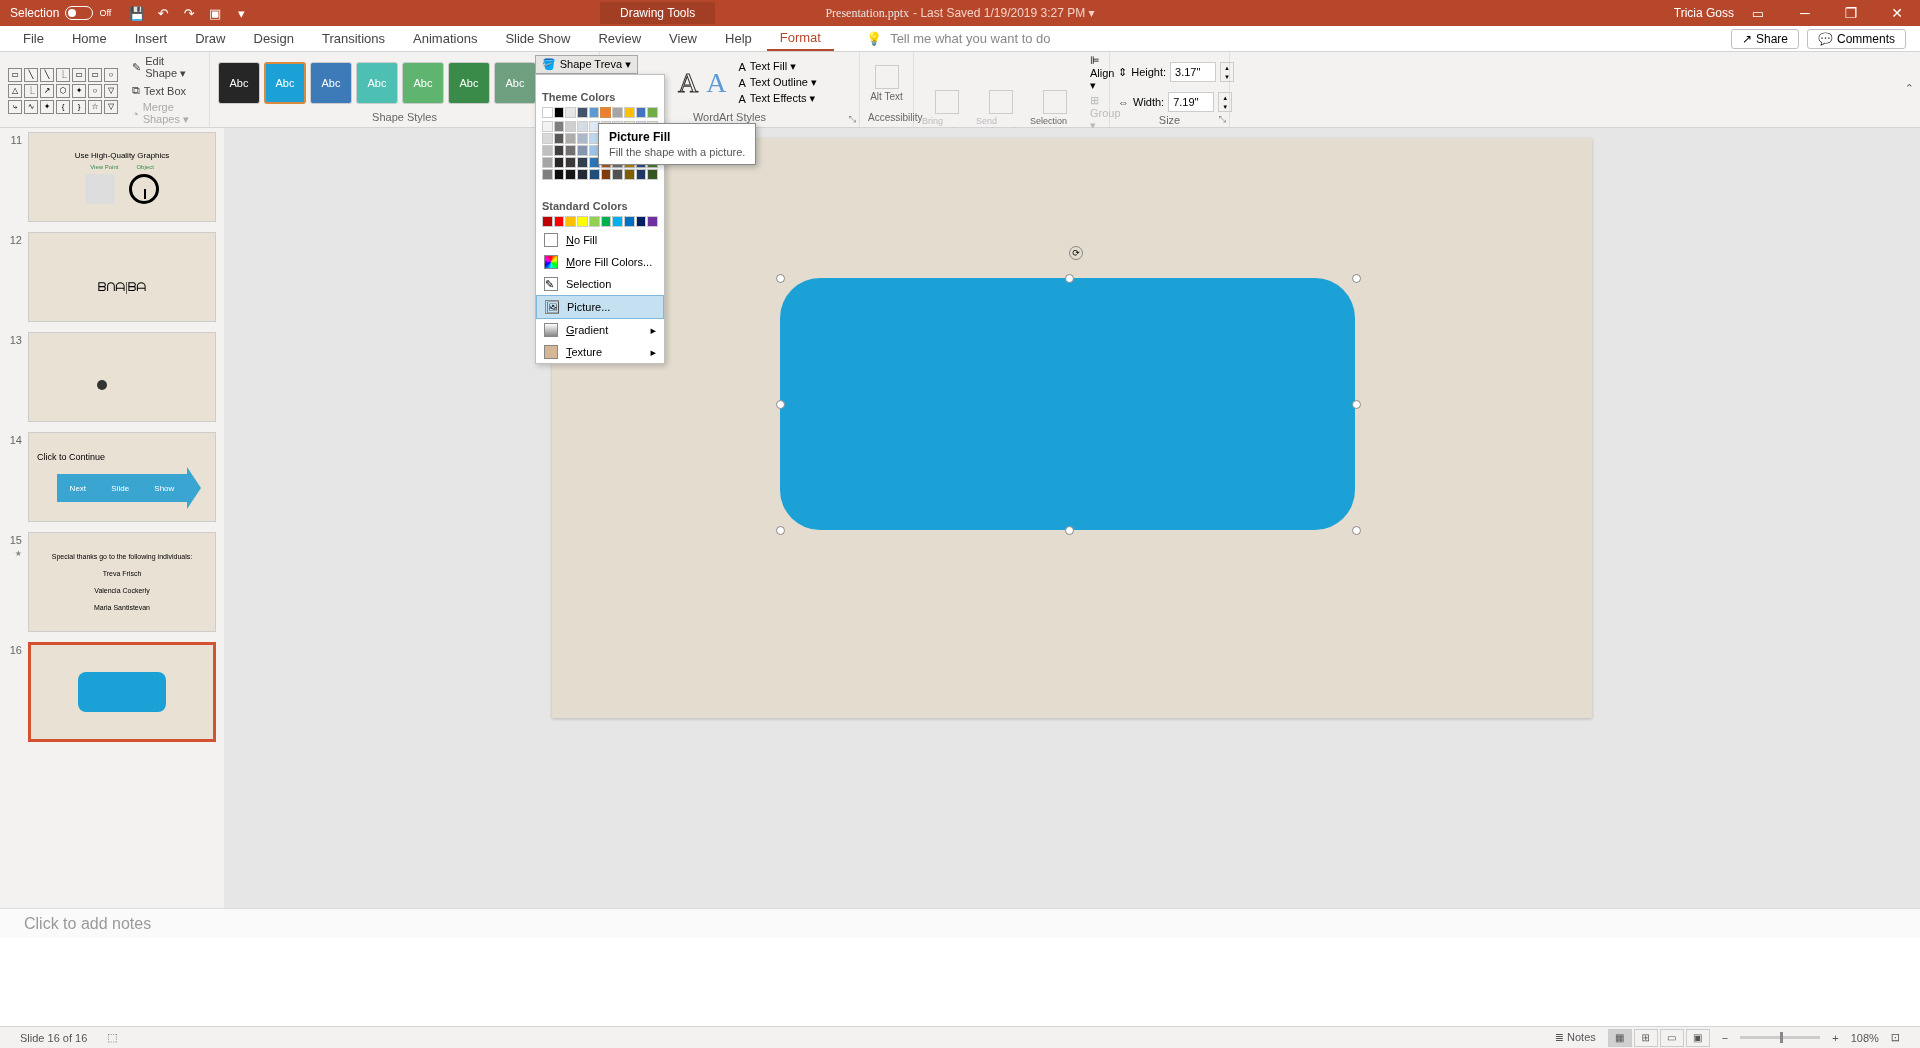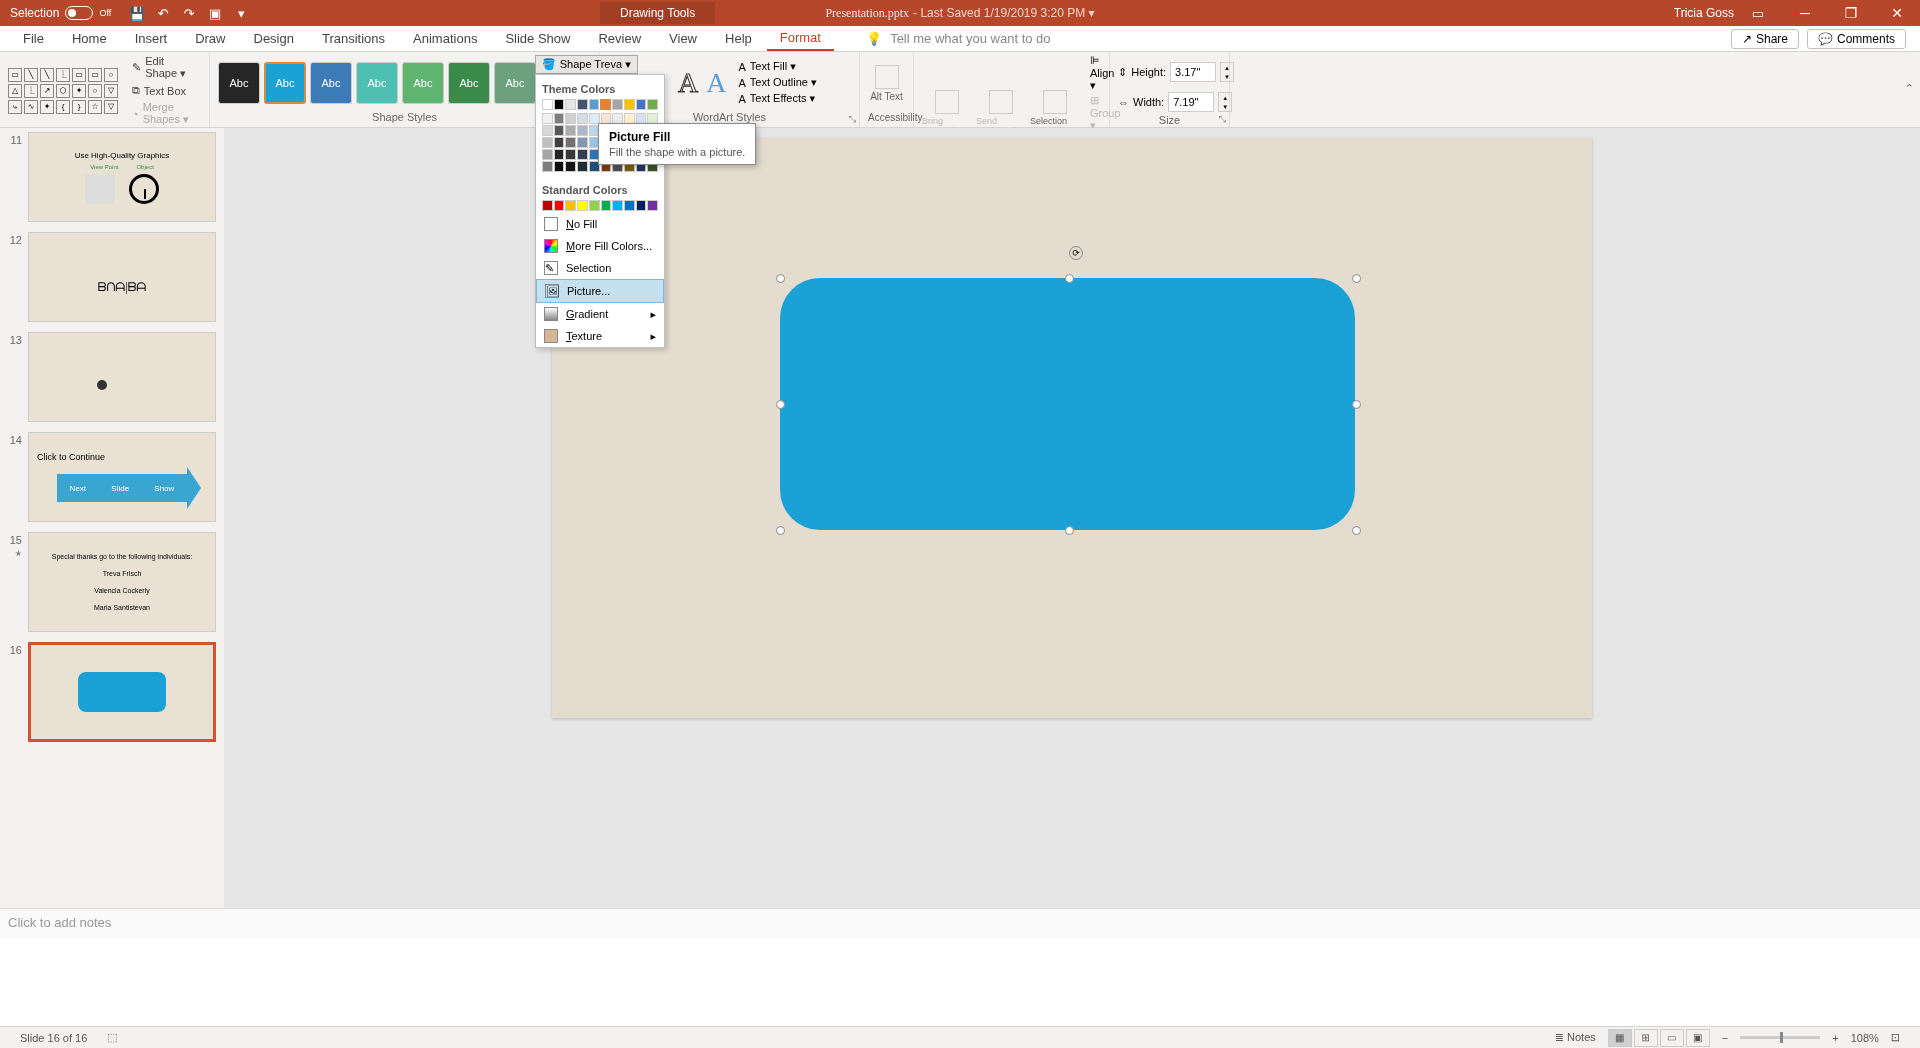--- a/index.html
+++ b/index.html
@@ -61,21 +61,21 @@
 .size-row { display: flex; gap: 4px; align-items: center; font-size: 11px; margin: 2px 0; }
 .size-input { width: 46px; height: 20px; border: 1px solid #ccc; padding: 0 4px; font-size: 11px; }
 .size-spinner { display: flex; flex-direction: column; border: 1px solid #ccc; }
 .spin-btn { width: 12px; height: 9px; font-size: 6px; display: flex; align-items: center; justify-content: center; }
 
 .dialog-launcher { position: absolute; bottom: 2px; right: 3px; font-size: 9px; color: #666; }
 
 
 .shape-fill-btn { position: absolute; left: 535px; top: 3px; border: 1px solid #a8a8a8; background: #e8e6e3; padding: 2px 6px; font-size: 11px; display: flex; gap: 4px; align-items: center; z-index: 100; }
 .fill-dd { position: absolute; left: 535px; top: 22px; width: 130px; background: #fff; border: 1px solid #c0c0c0; box-shadow: 2px 2px 6px rgba(0,0,0,0.2); z-index: 100; font-size: 11px; }
-.fill-dd-section { padding: 8px 6px 2px; font-weight: bold; color: #555; }
+.fill-dd-section { padding: 16px 6px 2px; font-weight: bold; color: #555; }
 .color-row { display: flex; gap: 1px; padding: 2px 6px; }
 .color-cell { width: 11px; height: 11px; border: 1px solid #ccc; }
 .color-cell.selected { border: 2px solid #d88a3f; }
 .color-grid { padding: 0 6px 4px; }
 .color-grid-row { display: flex; gap: 1px; margin-top: 1px; }
 .fill-dd-item { display: flex; gap: 8px; align-items: center; padding: 4px 8px; }
 .fill-dd-item:hover, .fill-dd-item.hover { background: #c5e0f0; }
 .fill-dd-item.hover { border: 1px solid #7fb8db; }
 .fill-icon { width: 14px; height: 14px; border: 1px solid #888; }
 
@@ -93,21 +93,21 @@
 .thumb-slide { flex: 1; height: 90px; background: #e8e1d4; border: 1px solid #ccc; position: relative; font-size: 7px; display: flex; flex-direction: column; align-items: center; justify-content: center; }
 .thumb-slide.selected { border: 3px solid #d35230; }
 .thumb-slide.tall { height: 100px; }
 
 .slide-area { flex: 1; background: #e6e6e6; display: flex; justify-content: center; padding-top: 10px; position: relative; }
 .slide-canvas { width: 1040px; height: 580px; background: #e3dccf; position: relative; box-shadow: 0 1px 3px rgba(0,0,0,0.2); }
 .rounded-rect { position: absolute; left: 228px; top: 140px; width: 575px; height: 252px; background: #1ba1d6; border-radius: 40px; }
 .sel-handle { position: absolute; width: 9px; height: 9px; background: #fff; border: 1px solid #888; border-radius: 50%; }
 .rotate-handle { position: absolute; left: 517px; top: 108px; width: 14px; height: 14px; border: 1px solid #888; border-radius: 50%; display: flex; align-items: center; justify-content: center; font-size: 9px; }
 
-.notes-area { height: 30px; background: #fafafa; border-top: 1px solid #ddd; padding: 6px 8px; font-size: 13px; color: #999; }
+.notes-area { height: 30px; background: #fafafa; border-top: 1px solid #ddd; padding: 6px 24px; font-size: 16px; color: #999; }
 
 
 .status-bar { position: absolute; bottom: 0; left: 0; right: 0; height: 22px; background: #f3f2f1; border-top: 1px solid #d4d4d4; display: flex; align-items: center; font-size: 11px; color: #555; padding: 0 20px; }
 .status-right { margin-left: auto; display: flex; gap: 12px; align-items: center; }
 .view-btns { display: flex; gap: 2px; }
 .view-btn { width: 24px; height: 18px; border: 1px solid #ccc; display: flex; align-items: center; justify-content: center; font-size: 10px; }
 .view-btn.active { background: #d0d0d0; }
 .zoom-slider { width: 80px; height: 3px; background: #ccc; position: relative; }
 .zoom-slider::after { content: ''; position: absolute; left: 50%; top: -4px; width: 3px; height: 11px; background: #888; }
 
@@ -131,21 +131,21 @@
   </div>
   <div class="qat">
     <span class="qat-icon">💾</span>
     <span class="qat-icon">↶</span>
     <span class="qat-icon">↷</span>
     <span class="qat-icon">▣</span>
     <span class="qat-icon">▾</span>
   </div>
   <div class="title-center">
     <span class="doc-title">Presentation.pptx</span>
-    <span class="doc-saved">- Last Saved 1/19/2019 3:20 PM ▾</span>
+    <span class="doc-saved">- Last Saved 1/19/2019 3:27 PM ▾</span>
   </div>
   <div class="drawing-tools">Drawing Tools</div>
   <div class="title-right">
     <span class="user-name">Tricia Goss</span>
     <span class="qat-icon">▭</span>
     <div class="win-btns">
       <span class="win-btn">─</span>
       <span class="win-btn">❐</span>
       <span class="win-btn">✕</span>
     </div>

